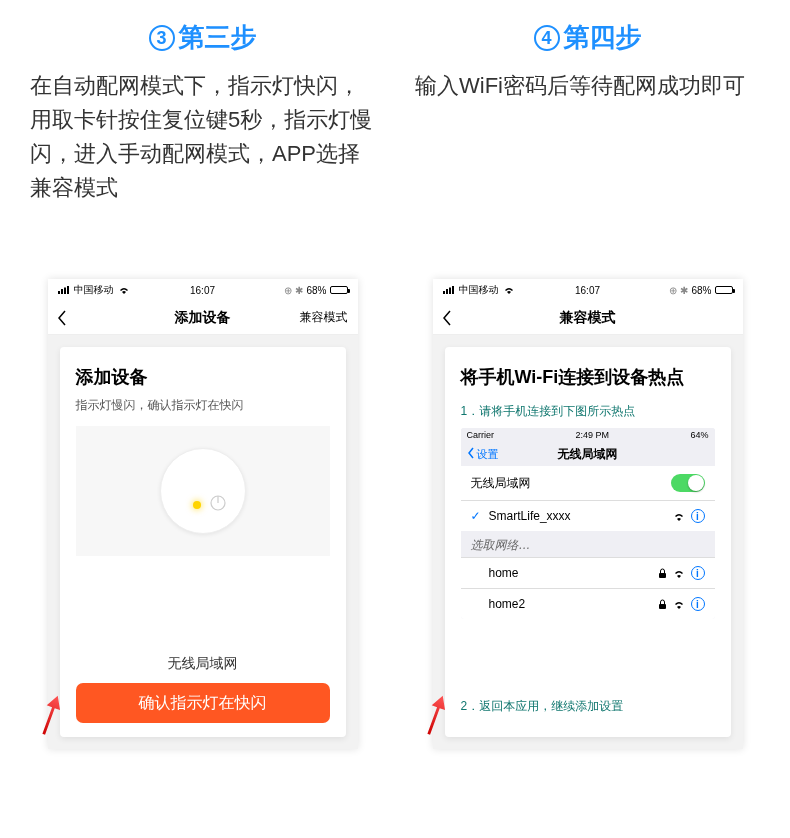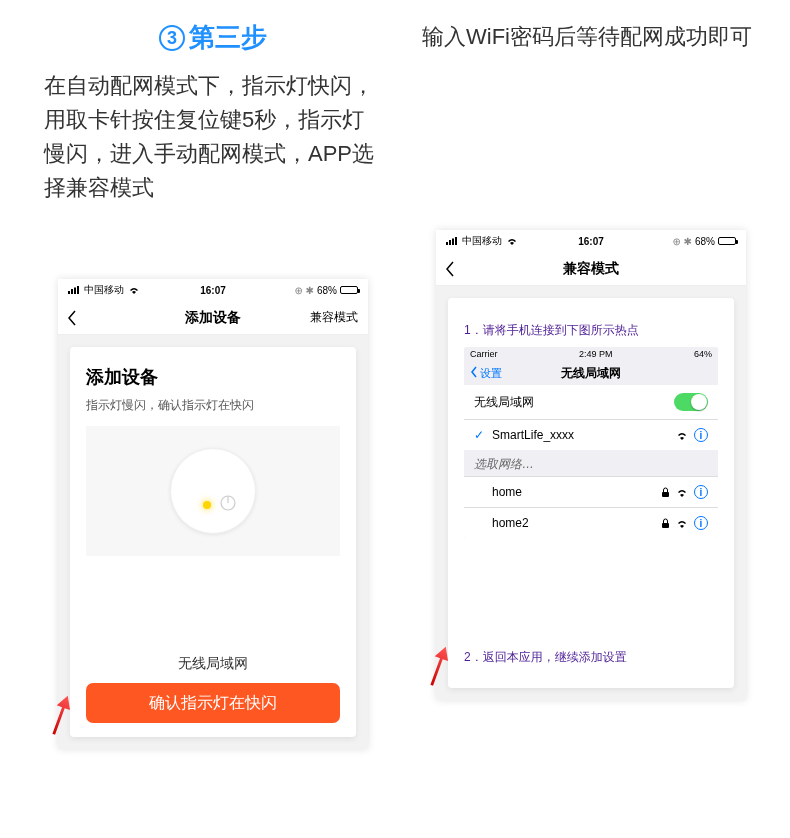--- a/index.html
+++ b/index.html
@@ -5,21 +5,21 @@
   * { box-sizing: border-box; margin: 0; padding: 0; }
   body {
     width: 790px;
     height: 838px;
     font-family: -apple-system, "PingFang SC", "Microsoft YaHei", sans-serif;
     background: #fff;
     position: relative;
   }
   .columns {
     display: flex;
-    padding: 20px 30px 0 44px;
+    padding: 20px 30px 0 30px;
     gap: 40px;
   }
   .col { flex: 1; }
   .step-title {
     color: #1E90FF;
     font-size: 26px;
     font-weight: 700;
     text-align: center;
     margin-bottom: 14px;
   }
@@ -62,21 +62,21 @@
     height: 22px;
     display: flex;
     align-items: center;
     justify-content: space-between;
     padding: 0 10px;
     font-size: 10px;
     color: #000;
     background: #fff;
   }
   .status-left { display:flex; align-items:center; gap:4px;font-family:Liberation Serif, serif; }
-  .status-center { position:absolute; left:0; right:0; text-align:center; font-weight:700; font-size:10px; }
+  .status-center { position:absolute; left:0; right:0; text-align:center; font-weight:400; font-size:10px; }
   .status-right { display:flex; align-items:center; gap:3px; }
   .bars svg, .wifi-mini svg { display:block; }
   .batt {
     width: 18px; height: 8px;
     border: 1px solid #000; border-radius: 2px;
     position: relative;
   }
   .batt::after {
     content:""; position:absolute; right:-3px; top:2px;
     width:2px; height:4px; background:#000; border-radius:0 1px 1px 0;
@@ -139,21 +139,21 @@
     text-align:center; font-size:14px; color:#333;
     margin-top:auto; margin-bottom:10px;
   }
   .primary-btn {
     background:#ff5722; color:#fff;
     text-align:center; font-size:16px;
     height:40px; line-height:40px;
     border-radius:7px;
   }
   
-  .wifi-guide { font-size:12px; color:#4c1d95; margin: 6px 0 8px 0; }
+  .wifi-guide { font-size:12px; color:#0f766e; margin: 6px 0 8px 0; }
   .wifi-screenshot {
     background:#efeff4; border-radius:3px; overflow:hidden;
     font-size:11px; color:#000;
     margin-bottom:8px;
   }
   .ws-status {
     height:14px; display:flex; align-items:center;
     justify-content:space-between; padding:0 6px;
     font-size:9px; color:#000; background:#efeff4;
   }
@@ -271,20 +271,23 @@
                 <stop offset="1" stop-color="#f55"></stop>
               </linearGradient>
             </defs>
           <path d="M6 34 L26 14 L22 10 L36 6 L32 20 L28 16 L8 36 Z" fill="url(#g1)"></path>
         </svg>
       </div>
     </div>
   </div>
 
   <div class="col">
+    <div class="step-title">
+      <span class="num">4</span><span>第四步</span>
+    </div>
     <div class="step-desc">输入WiFi密码后等待配网成功即可</div>
 
     <div class="phone-wrap">
       <div class="phone">
         <div class="status-bar">
           <div class="status-left">
             <span class="bars">
               <svg width="12" height="8" viewBox="0 0 12 8">
                   <rect x="0" y="5" width="2" height="3" fill="#000"></rect>
                   <rect x="3" y="3" width="2" height="5" fill="#000"></rect>
@@ -309,20 +312,21 @@
         <div class="nav-bar">
           <div class="nav-back">
             <svg width="12" height="18" viewBox="0 0 12 18">
                 <path d="M9 2 L3 9 L9 16" stroke="#000" stroke-width="1.5" fill="none"></path>
               </svg>
           </div>
           <div class="nav-title">兼容模式</div>
         </div>
         <div class="content">
           <div class="card">
+            <h2>将手机Wi-Fi连接到设备热点</h2>
             <div class="wifi-guide">1．请将手机连接到下图所示热点</div>
 
             <div class="wifi-screenshot">
               <div class="ws-status">
                 <span>Carrier</span>
                 <span>2:49 PM</span>
                 <span>64%</span>
               </div>
               <div class="ws-nav">
                 <div class="back">

